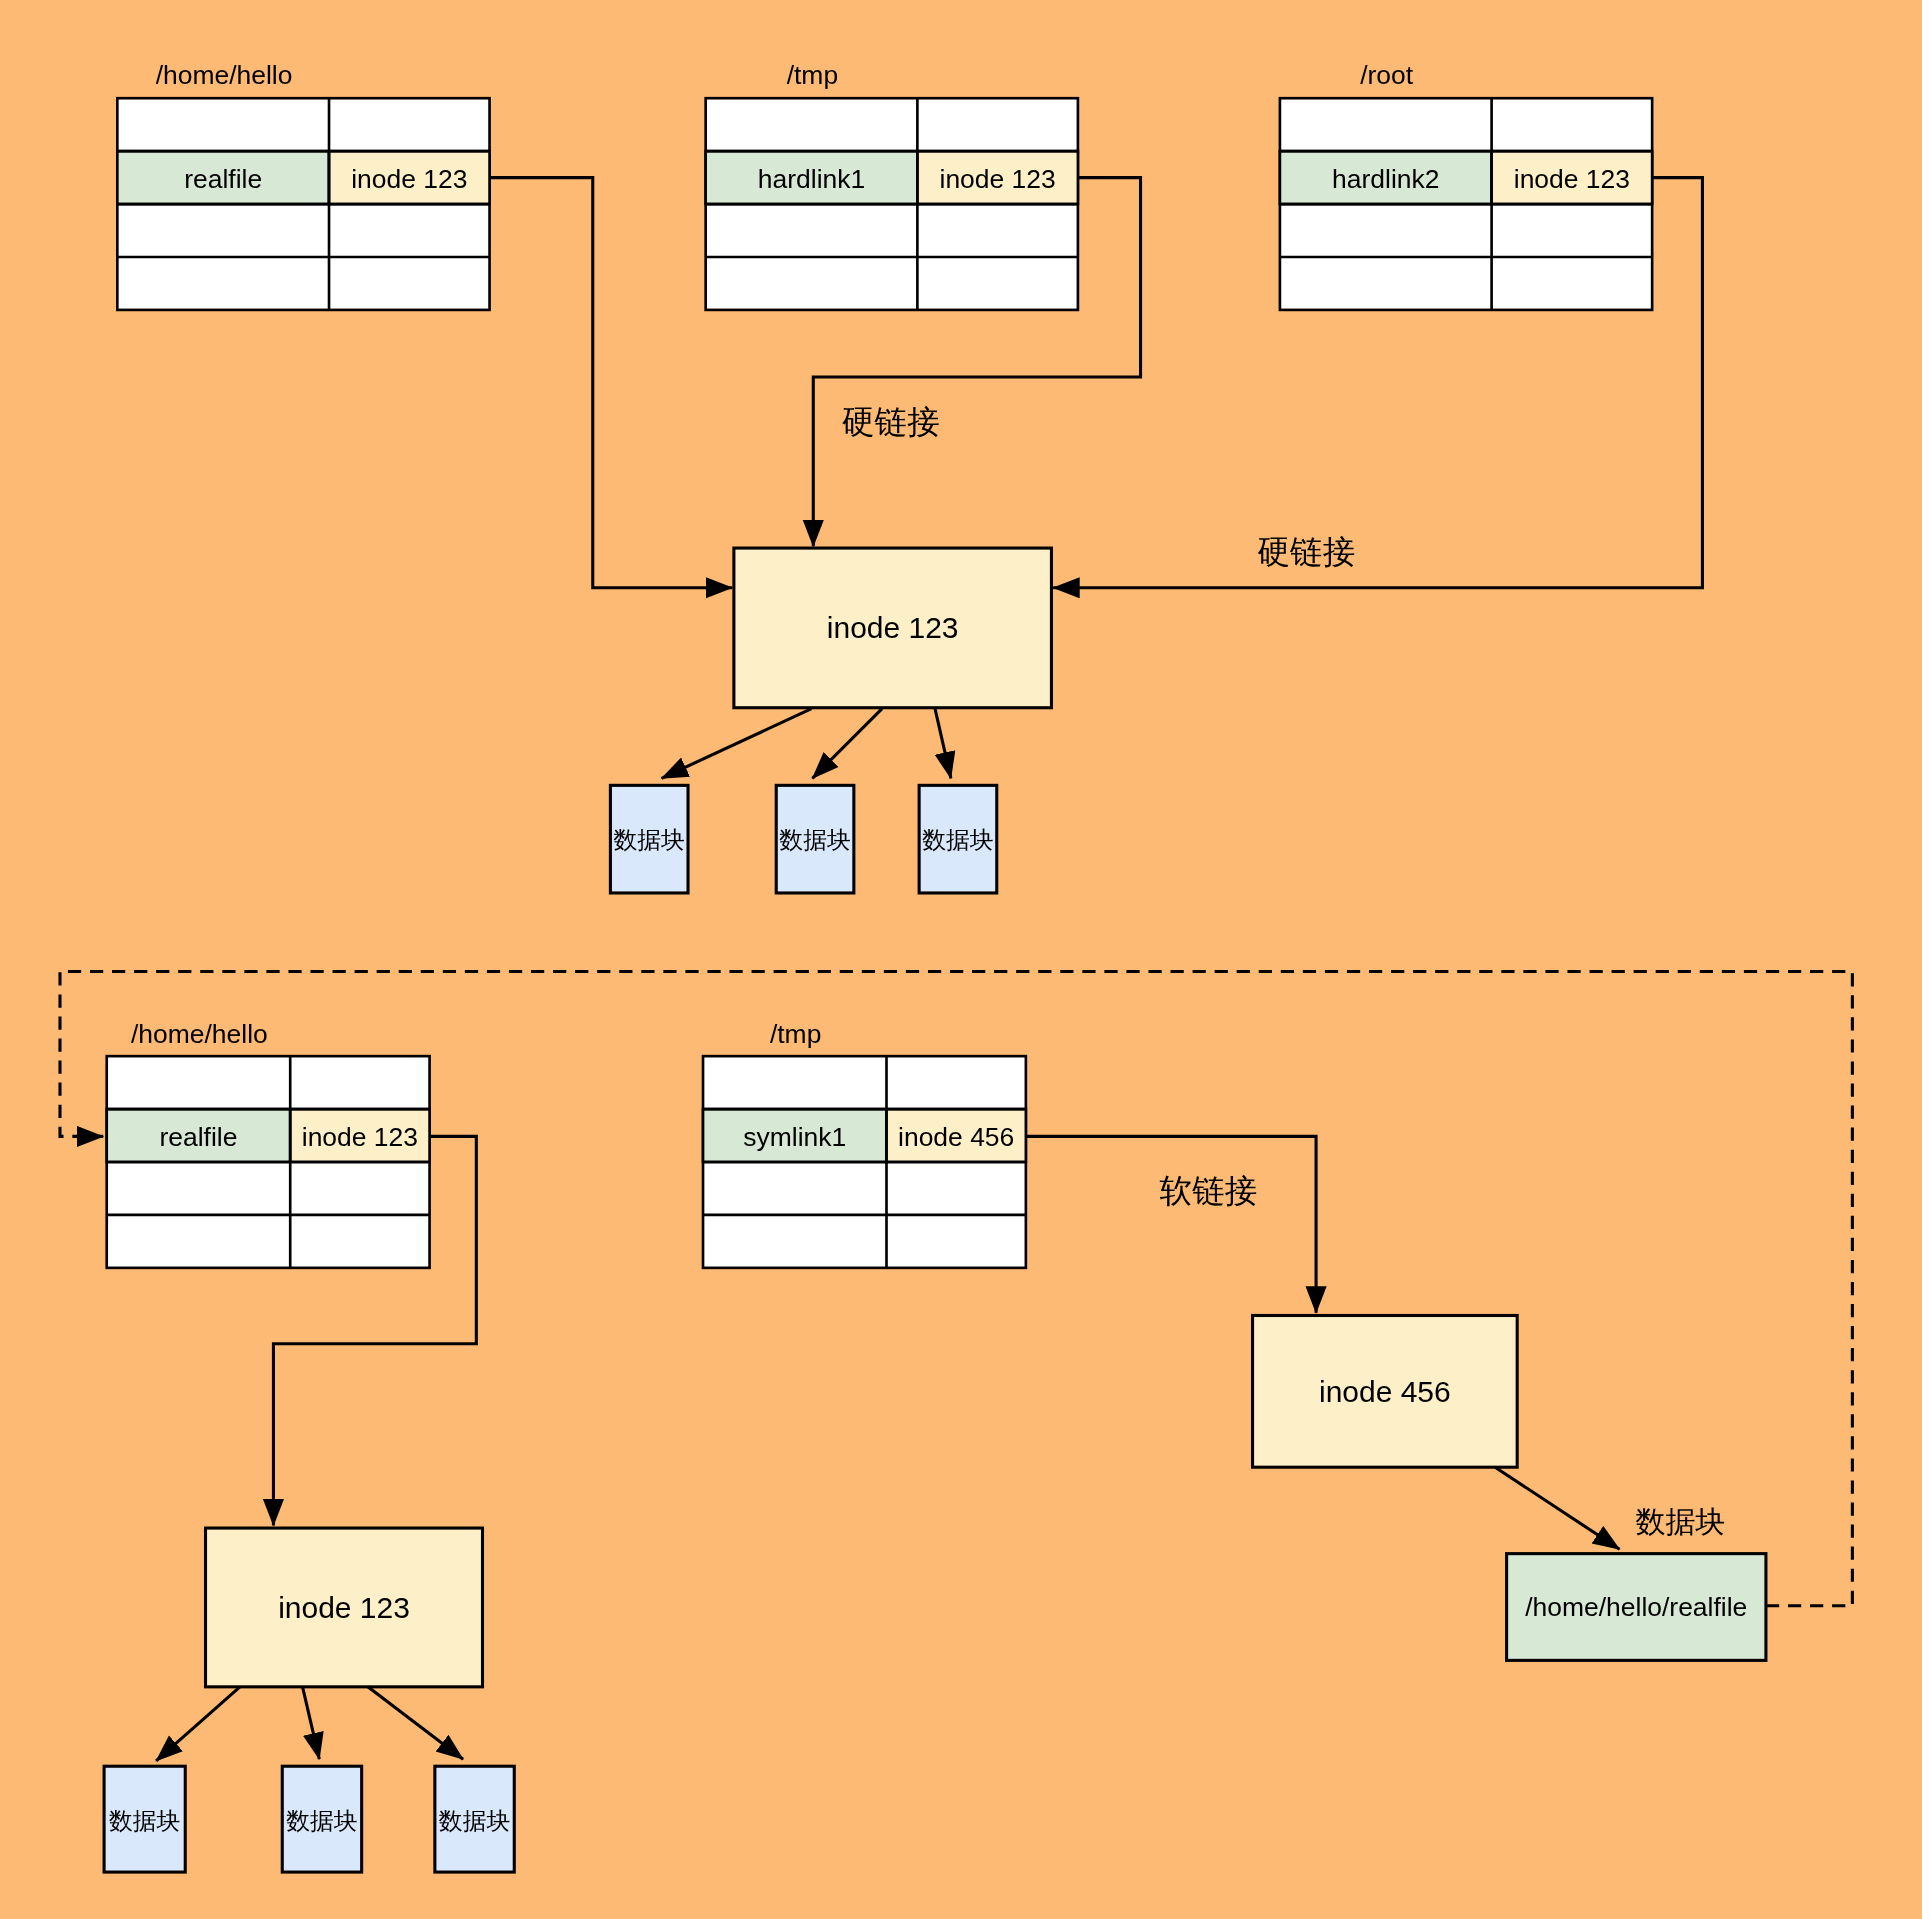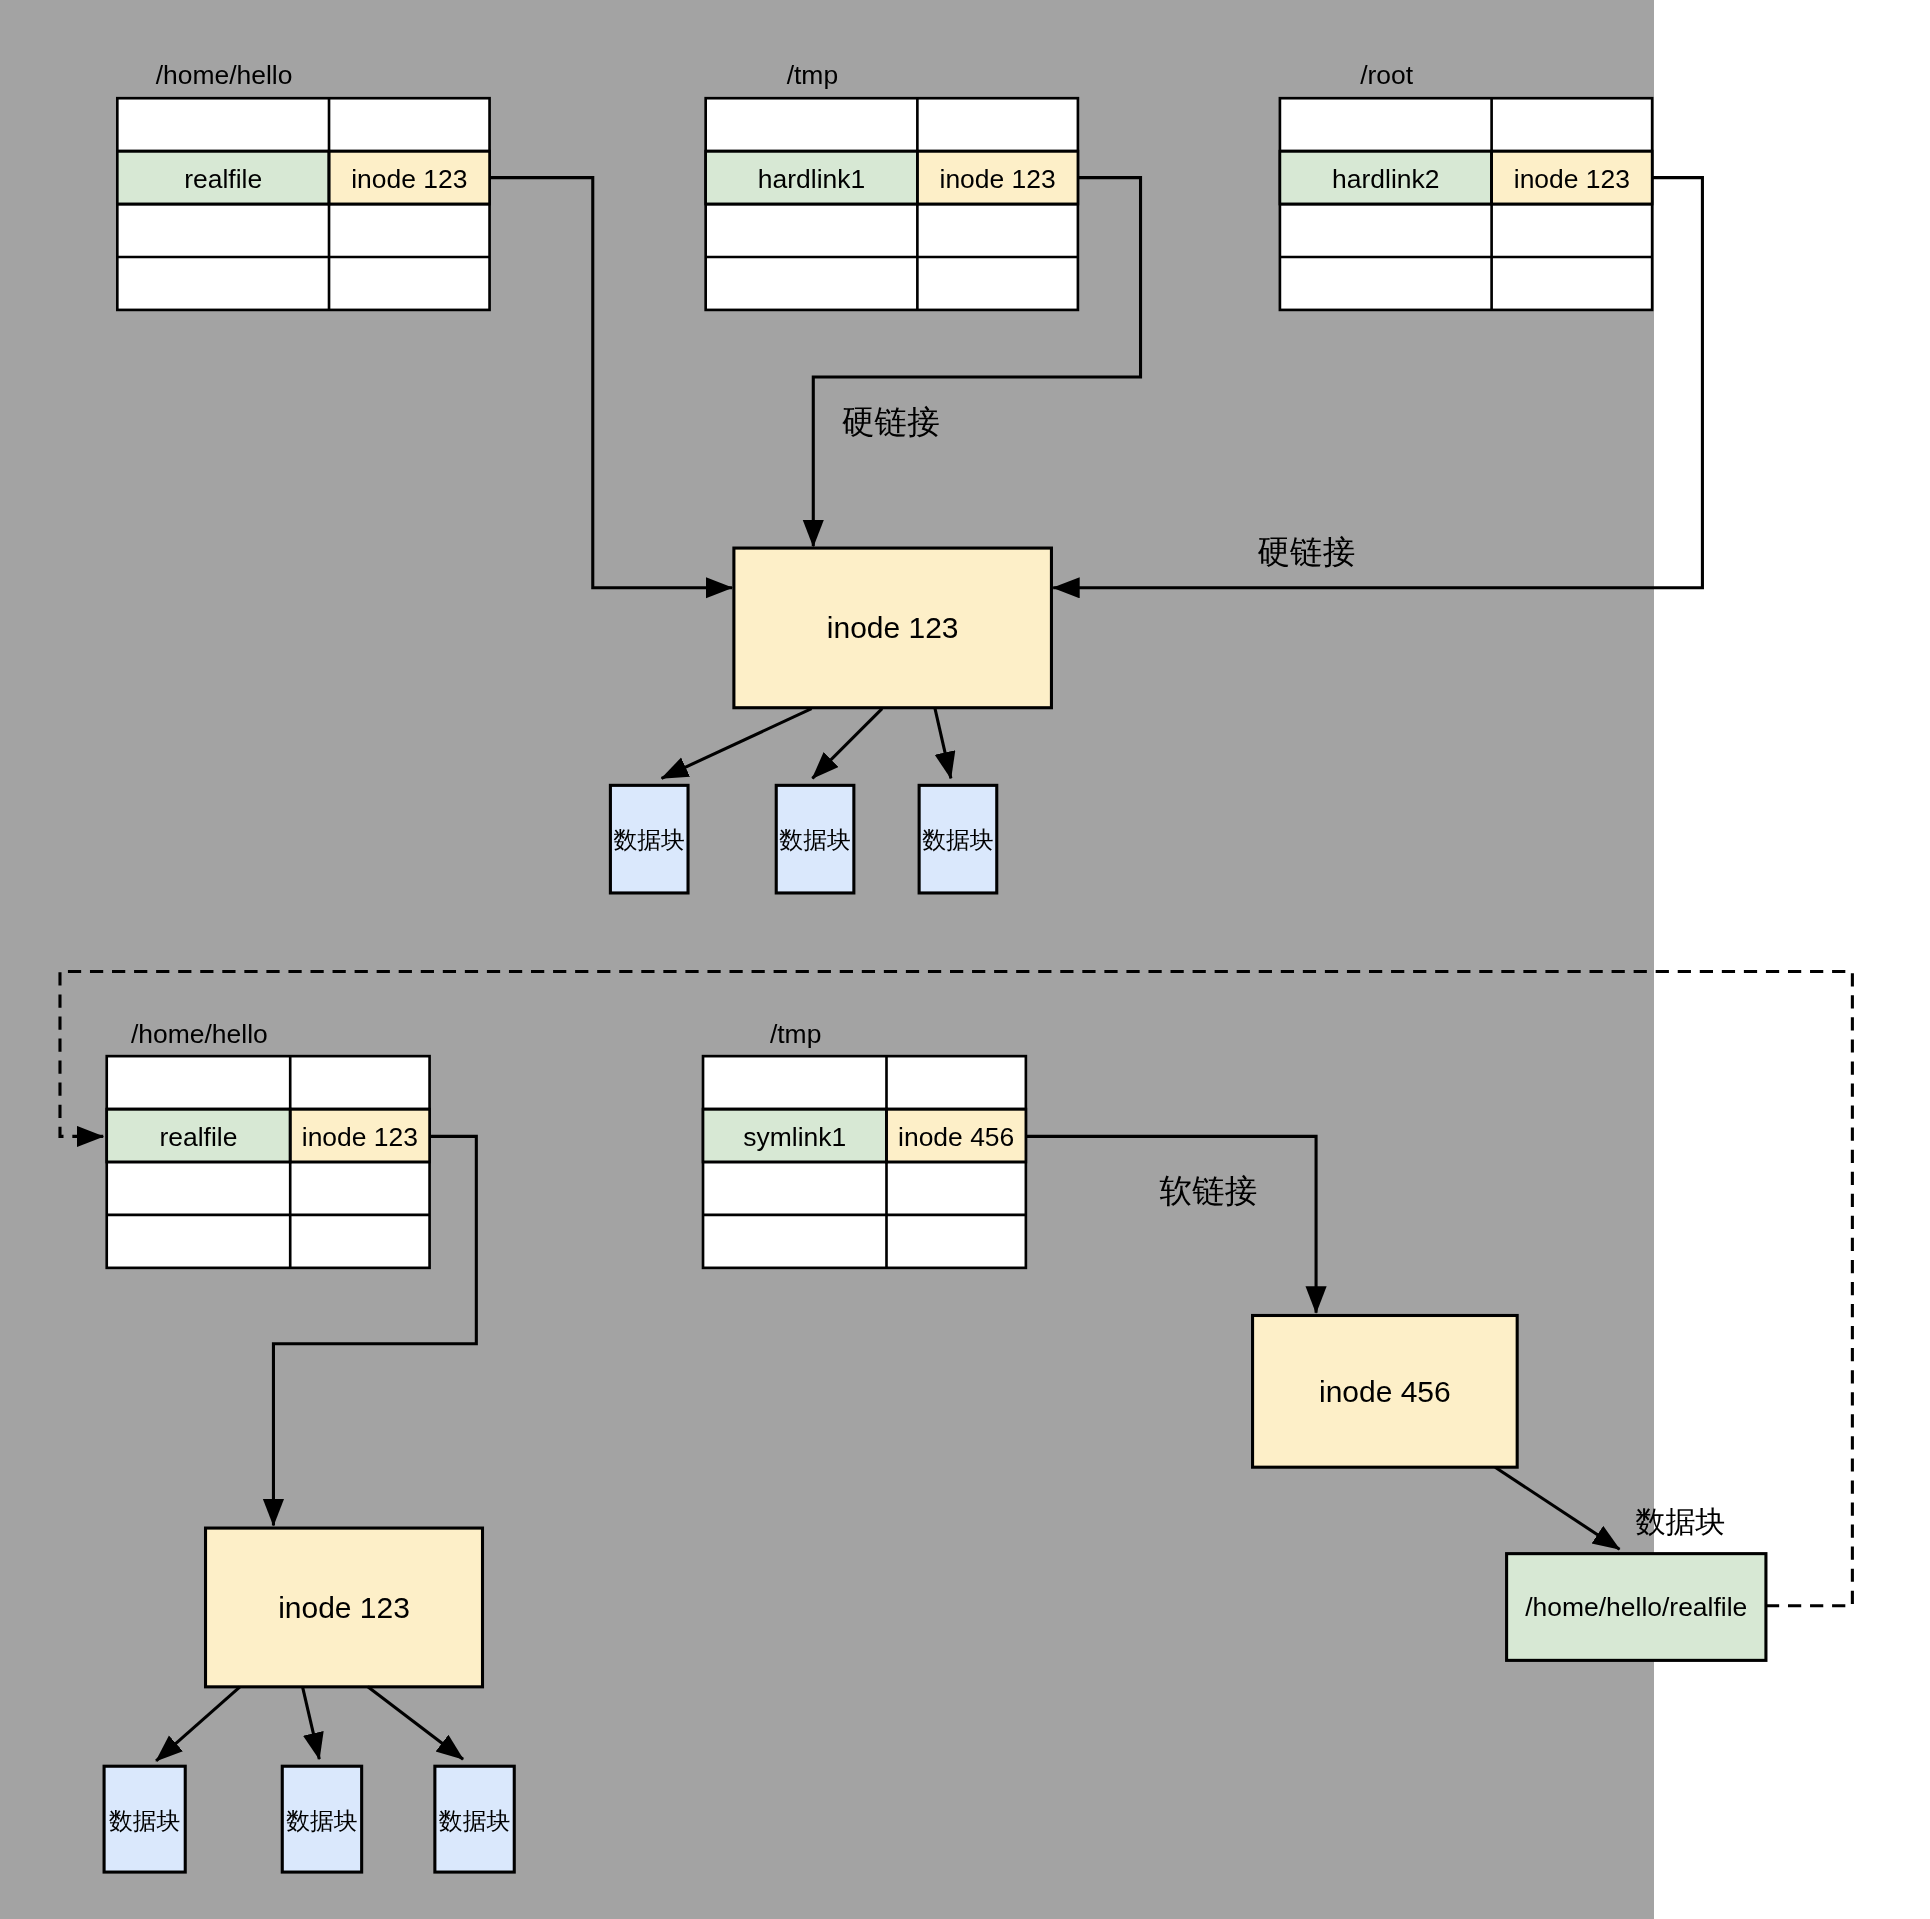--- a/index.html
+++ b/index.html
@@ -1,16 +1,16 @@
 <!DOCTYPE html>
 <html style="font-size:14px"><head>
 <meta charset="utf-8">
 <style>
   html,body{margin:0;padding:0;background:#ffffff;}
-  .stage{width:1654px;height:1920px;position:relative;background:#a3a3a3;}
+  .stage{width:1922px;height:1920px;position:relative;background:#fdba74;}
   svg{display:block;}
   text{font-family:"Liberation Sans","DejaVu Sans",sans-serif;fill:#000000;text-anchor:middle;}
   .title{font-size:30px;}
   .cell{font-size:30px;}
   .boxlabel{font-size:34px;}
   .cjk{font-size:37px;}
   .blk{font-size:27px;}
   .pathtxt{font-size:30px;}
   .ln{stroke:#000000;stroke-width:3.5;fill:none;}
   .grid{stroke:#000000;stroke-width:3;fill:none;}

